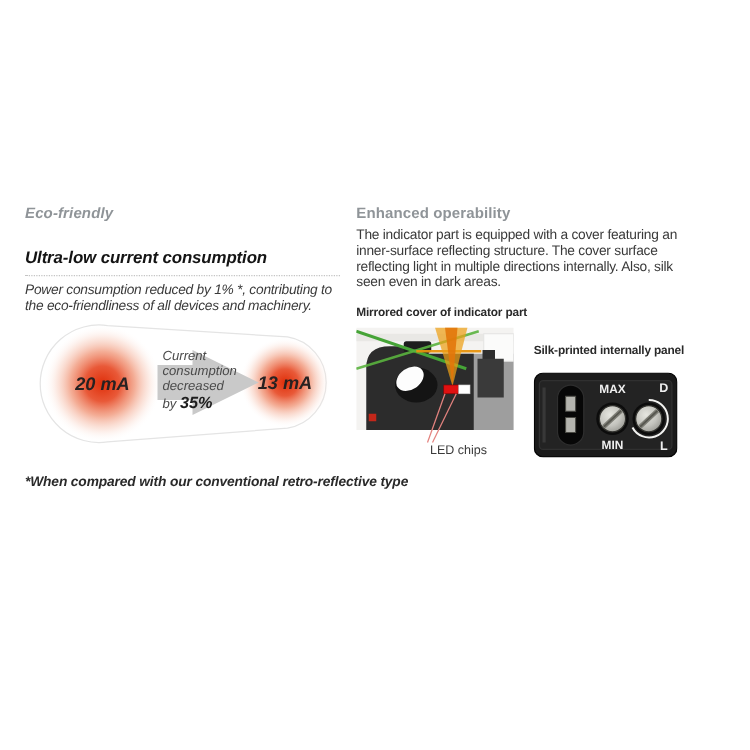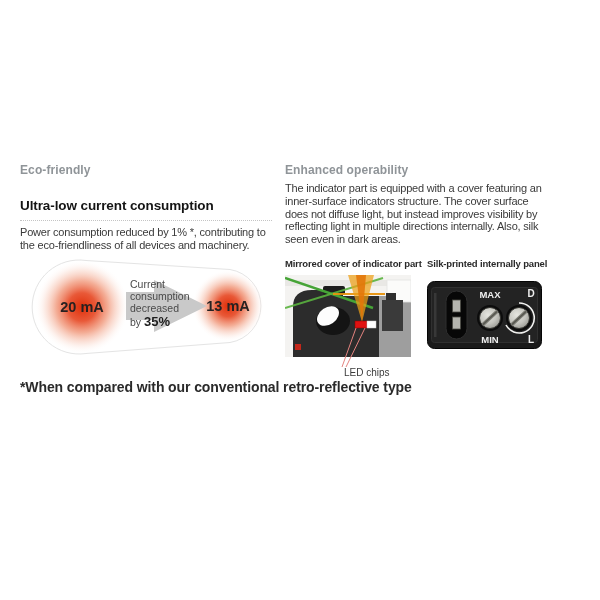--- a/index.html
+++ b/index.html
@@ -1,36 +1,36 @@
 <!DOCTYPE html>
 <html><head>
 <meta charset="utf-8">
 <style>
   * { margin:0; padding:0; box-sizing:border-box; }
   html,body { width:600px; height:600px; background:#ffffff; }
   body { font-family:"Liberation Sans", sans-serif; position:relative; overflow:hidden; }
   .page { position:absolute; inset:0; background:#fff; }
 
   .col { position:absolute; top:163px; }
-  .col-left  { left:20px;  width:252px; }
+  .col-left  { left:20px;  width:252px;font-style:italic; }
   .col-right { left:285px; width:282px; }
 
   .kicker { font-size:12px; font-weight:bold; color:#8f9498; letter-spacing:0.1px; }
   .title  { font-size:13.5px; font-weight:bold; color:#141414; margin-top:21px;
             letter-spacing:-0.1px; white-space:nowrap;
             padding-bottom:7px; border-bottom:1px dotted #c4c4c4; }
   .body   { margin-top:5px; }
   .body .line { font-size:11px; line-height:12.8px; color:#3a3a3a;
                 letter-spacing:-0.2px; white-space:nowrap; }
 
   .diagram { margin-top:4px; }
-  .footnote { margin-top:7px; font-size:14px; font-weight:bold; color:#2a2a2a;
+  .footnote { margin-top:7px; font-size:11px; font-weight:bold; color:#2a2a2a;
               letter-spacing:-0.1px; white-space:nowrap; }
 
-  .figures { margin-top:12px; display:flex; align-items:flex-start; }
+  .figures { margin-top:12px; display:flex; align-items:flex-end; }
   figure { display:block; }
   figcaption { font-size:9.5px; font-weight:bold; color:#2a2a2a;
                letter-spacing:-0.15px; white-space:nowrap; margin-bottom:6px; }
   .fig-indicator { width:126px; }
   .fig-panel { margin-left:16px; }
   .fig-panel svg { margin-top:6px; }
 
   svg text { font-family:"Liberation Sans", sans-serif; }
 </style>
 </head>
@@ -71,22 +71,21 @@
       </text>
     </svg>
 
     <div class="footnote">*When compared with our conventional retro-reflective type</div>
   </section>
 
   <section class="col col-right">
     <div class="kicker">Enhanced operability</div>
     <div class="body">
       <div class="line">The indicator part is equipped with a cover featuring an</div>
-      <div class="line">inner-surface indicators structure. The cover surface</div>
-      <div class="line">does not diffuse light, but instead improves visibility by</div>
+      <div class="line">inner-surface reflecting structure. The cover surface</div>
       <div class="line">reflecting light in multiple directions internally. Also, silk</div>
       <div class="line">seen even in dark areas.</div>
     </div>
 
     <div class="figures">
 
       <figure class="fig-indicator">
         <figcaption>Mirrored cover of indicator part</figcaption>
         <svg width="126" height="104" viewBox="0 0 126 104">
           <rect x="0" y="0" width="126" height="82" fill="#f4f3f1"></rect>

